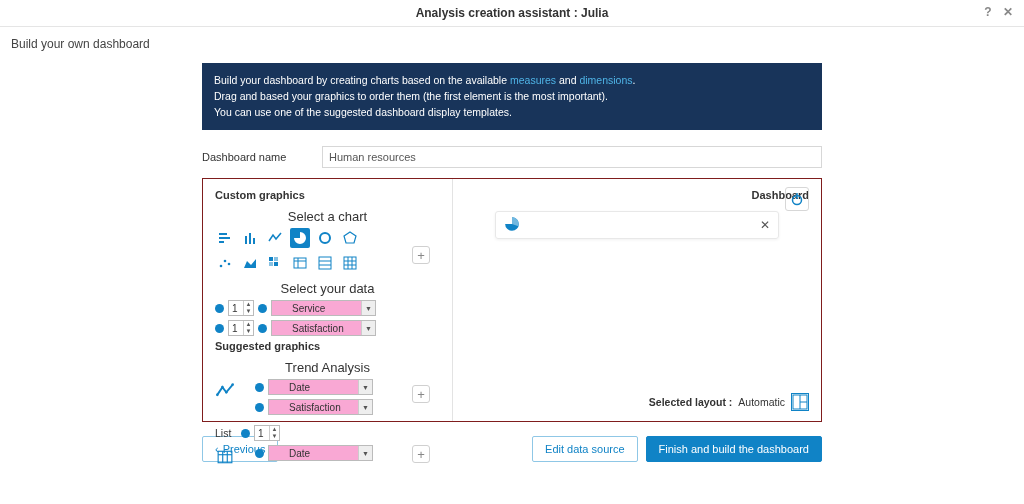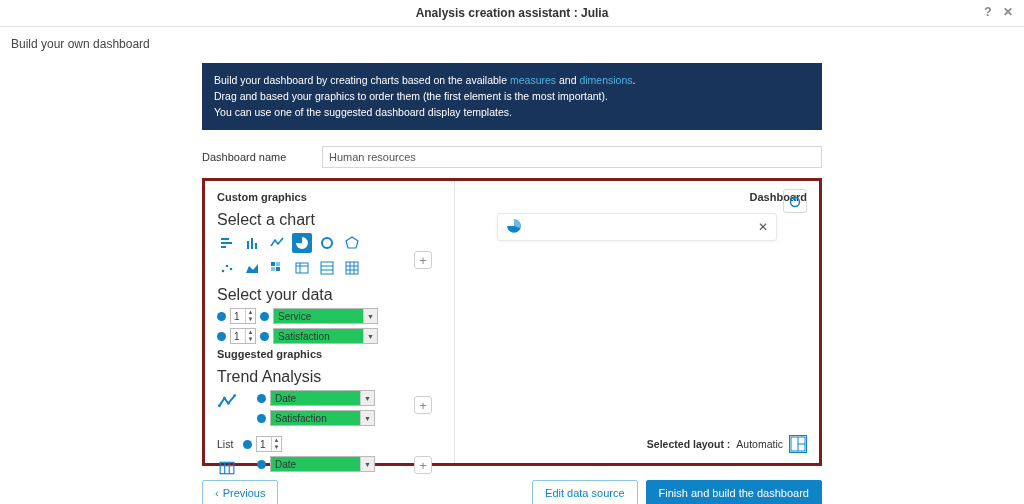--- a/index.html
+++ b/index.html
@@ -61,38 +61,38 @@
   .name-label { font-size: 11px; color: #333; width: 100px; }
   .name-input {
     flex: 1;
     border: 1px solid #d7d7d7;
     padding: 4px 6px;
     font-size: 11px;
     color: #555;
     height: 22px;
   }
   .main-panel {
-    border: 3px solid #7f1d1d;
-    display: flex;
-    height: 288px;
+    border: 1px solid #7f1d1d;
+    display: flex;
+    height: 244px;
   }
   .left-col {
     width: 250px;
     border-right: 1px solid #e3e3e3;
     padding: 10px 12px;
     position: relative;
     font-size: 10.5px;
   }
   .right-col {
     flex: 1;
     padding: 10px 12px;
     position: relative;
   }
   .section-title { font-weight: 700; font-size: 11px; margin-bottom: 8px; }
-  .sub-label { font-size: 16px; color: #333; margin-top: 8px; margin-bottom: 4px; }
+  .sub-label { font-size: 13px; color: #333; margin-top: 8px; margin-bottom: 4px; text-align: center; }
   .chart-grid {
     display: grid;
     grid-template-columns: repeat(6, 20px);
     gap: 5px;
     margin-bottom: 4px;
   }
   .chart-icon {
     width: 20px; height: 20px;
     display: inline-flex; align-items: center; justify-content: center;
     cursor: pointer;
@@ -148,22 +148,22 @@
     color: #555;
     cursor: pointer;
   }
   .sel {
     flex: 1;
     height: 16px;
     border: 1px solid #bbb;
     font-size: 10px;
     display: flex;
     align-items: center;
-    padding: 0 4px;
-    background: #22c55e;
+    padding: 0 20px;
+    background: #f9a8d4;
     position: relative;
     min-width: 90px;
     max-width: 105px;
   }
   .sel-arrow {
     position: absolute;
     right: 0; top: 0; bottom: 0;
     width: 14px;
     background: #eee;
     border-left: 1px solid #ccc;

